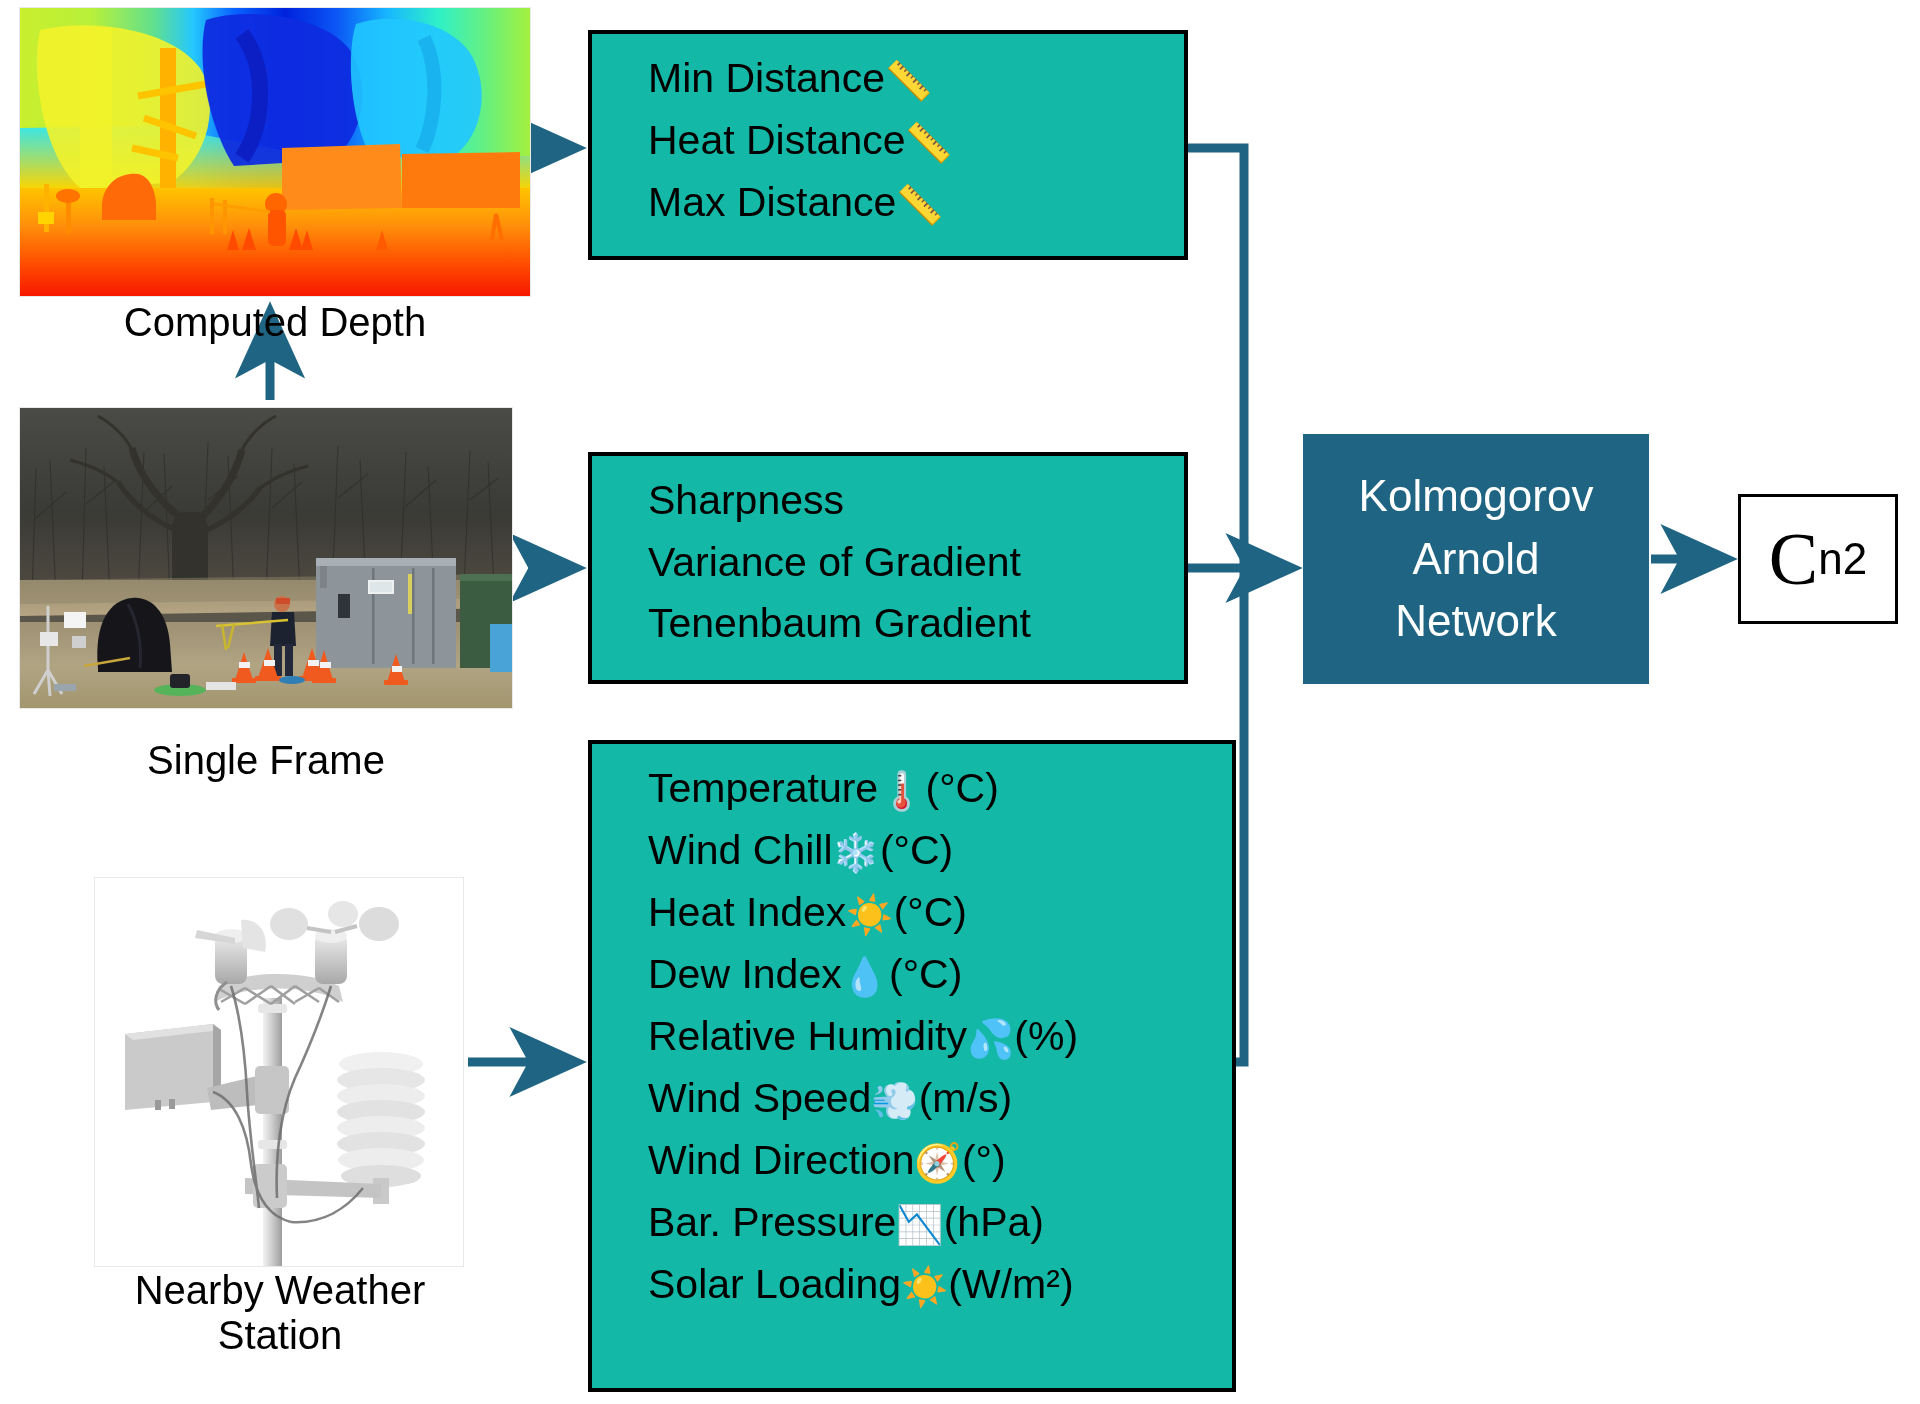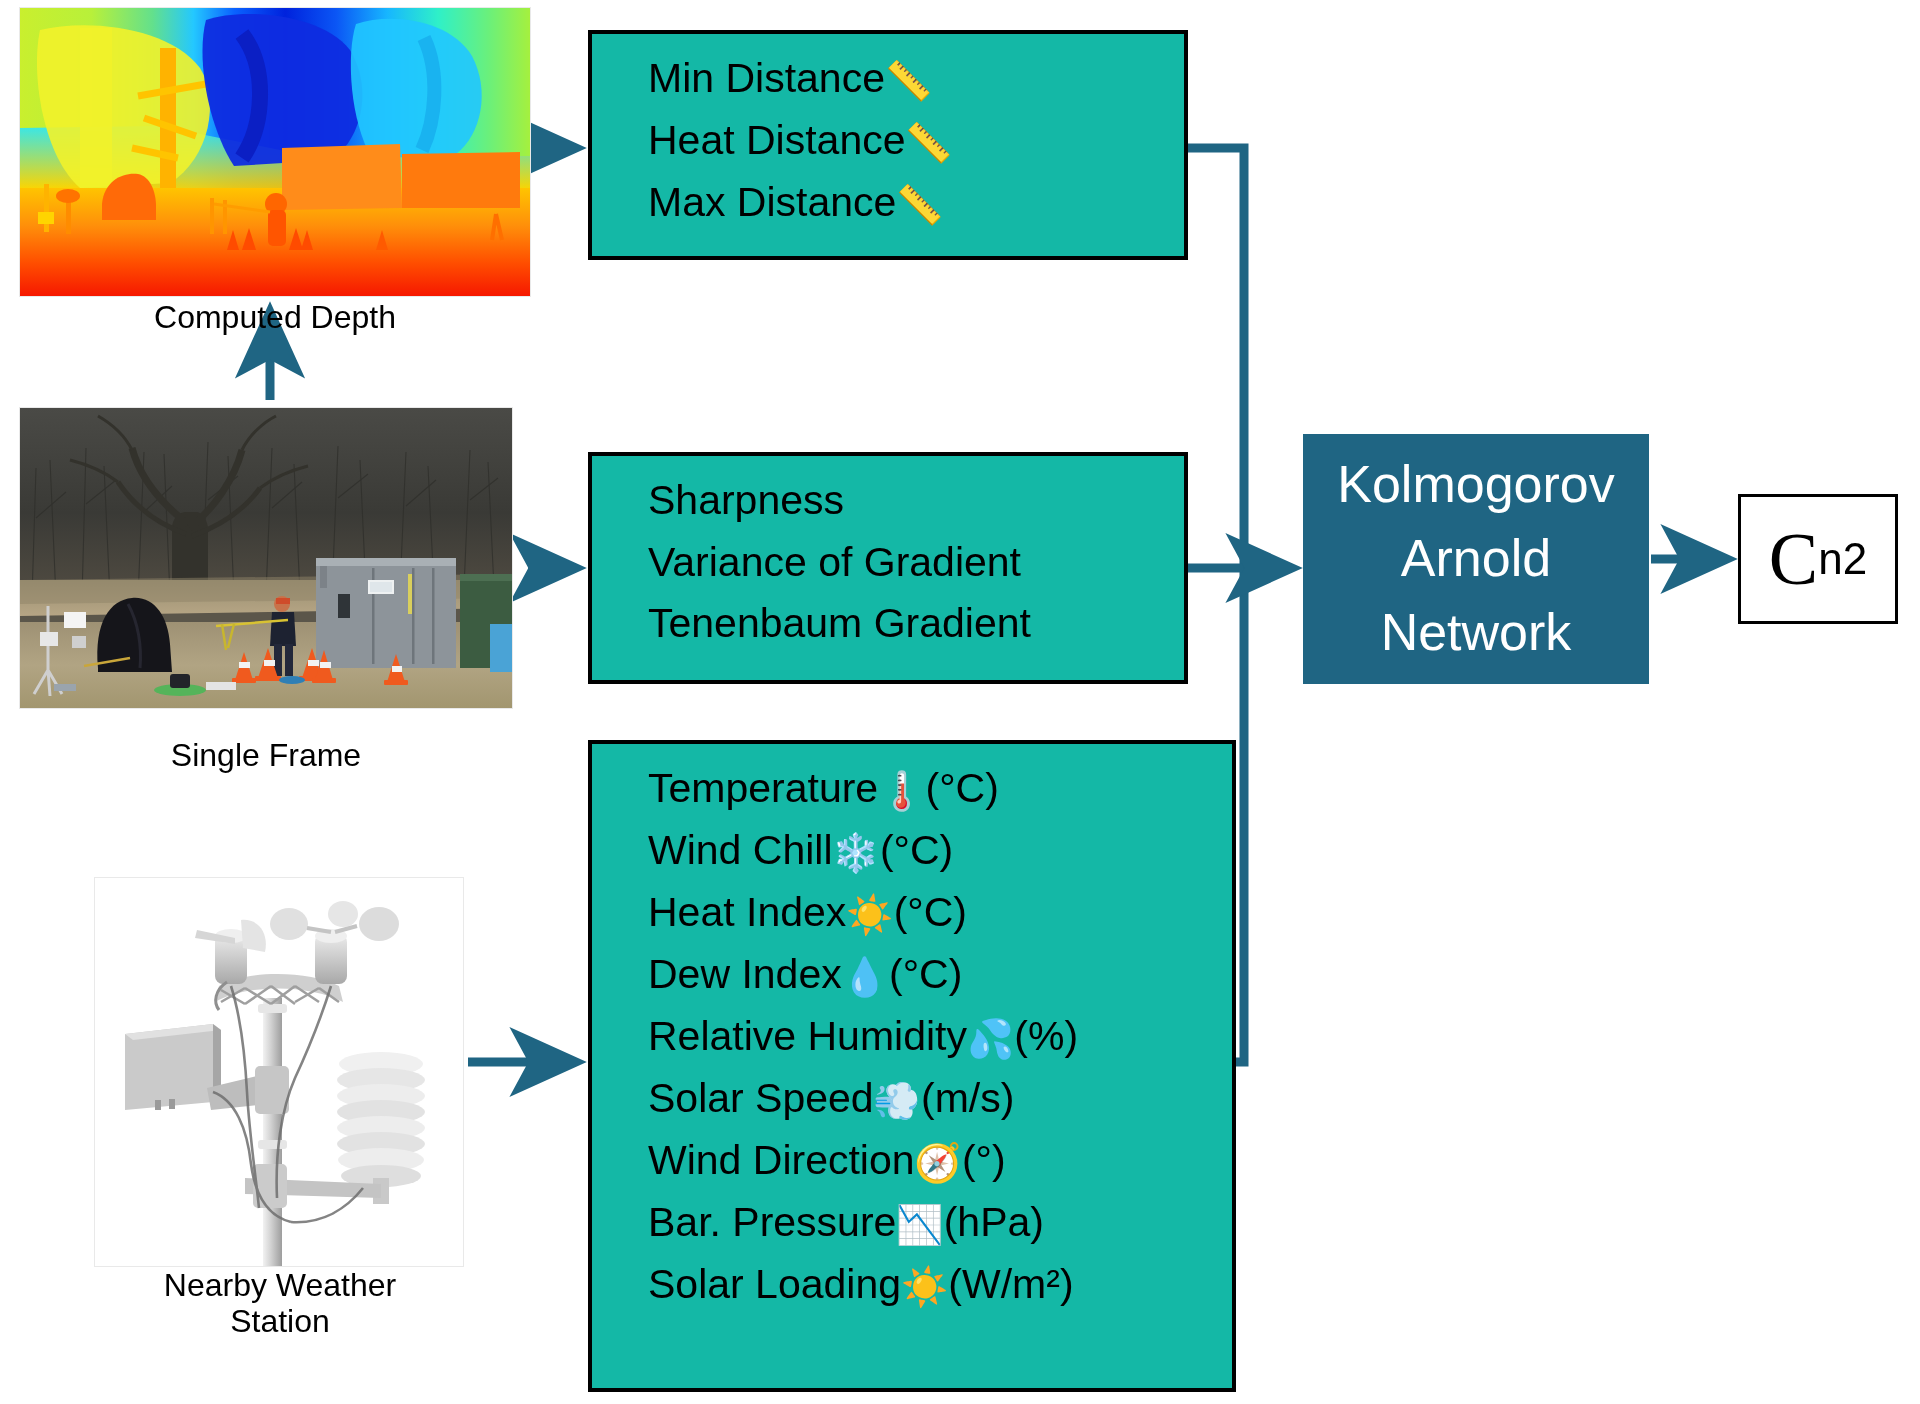--- a/index.html
+++ b/index.html
@@ -35,21 +35,21 @@
   #frame-thumb { left: 20px; top: 408px; width: 492px; height: 300px; }
   #frame-canvas { width: 100%; height: 100%; display: block; }
 
   
   #station-thumb { left: 95px; top: 878px; width: 368px; height: 388px; }
   #station-canvas { width: 100%; height: 100%; display: block; }
 
   
   .caption {
     position: absolute;
-    font-size: 32px;
+    font-size: 40px;
     color: #000000;
     text-align: center;
     line-height: 1.12;
     white-space: pre-line;
   }
   #caption-depth  { left: 20px;  top: 300px;  width: 510px; }
   #caption-frame  { left: 20px;  top: 712px;  width: 492px; margin-top: 26px; }
   #caption-station{ left: 60px;  top: 1268px; width: 440px; }
 
   
@@ -84,21 +84,21 @@
     left: 1303px; top: 434px;
     width: 346px; height: 250px;
     background: #1F6583;
     display: flex;
     flex-direction: column;
     align-items: center;
     justify-content: center;
   }
   #kan-box .kan-line {
     color: #ffffff;
-    font-size: 52px;
+    font-size: 44px;
     line-height: 1.42;
     text-align: center;
   }
 
   
   #cn2-box {
     position: absolute;
     left: 1738px; top: 494px;
     width: 160px; height: 130px;
     border: 3px solid #000000;
@@ -456,21 +456,21 @@
       <li>
         <span>Heat Index</span><span class="emoji">☀️</span><span>(°C)</span>
       </li>
       <li>
         <span>Dew Index</span><span class="emoji">💧</span><span>(°C)</span>
       </li>
       <li>
         <span>Relative Humidity</span><span class="emoji">💦</span><span>(%)</span>
       </li>
       <li>
-        <span>Solar Speed</span><span class="emoji">💨</span><span>(m/s)</span>
+        <span>Wind Speed</span><span class="emoji">💨</span><span>(m/s)</span>
       </li>
       <li>
         <span>Wind Direction</span><span class="emoji">🧭</span><span>(°)</span>
       </li>
       <li>
         <span>Bar. Pressure</span><span class="emoji">📉</span><span>(hPa)</span>
       </li>
       <li>
         <span>Solar Loading</span><span class="emoji">☀️</span><span>(W/m²)</span>
       </li>

